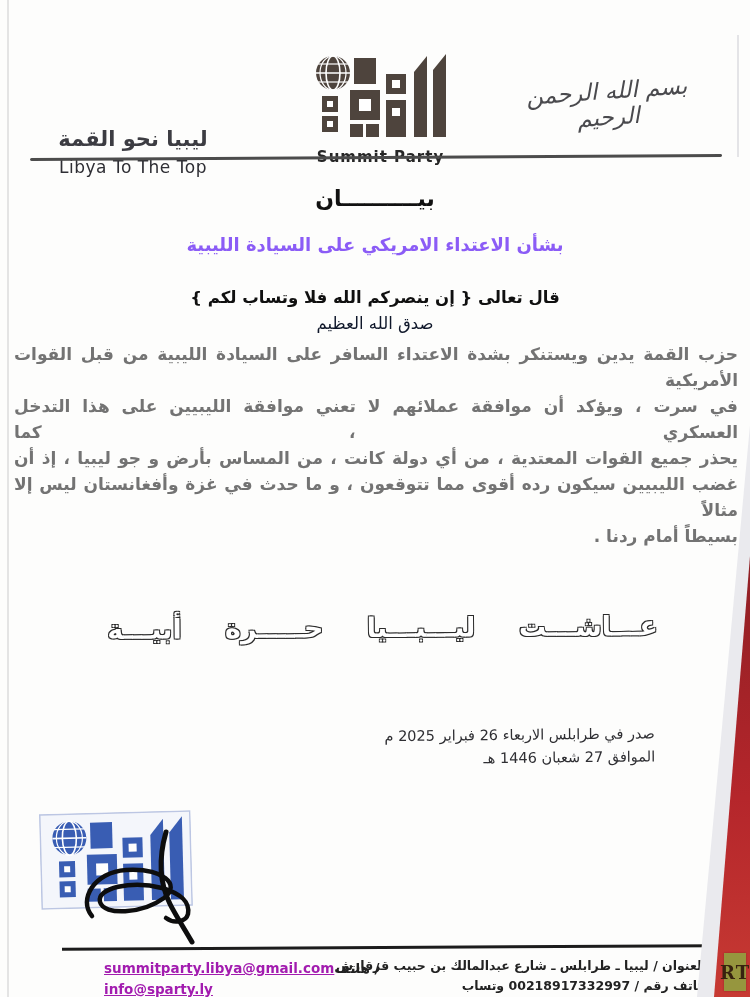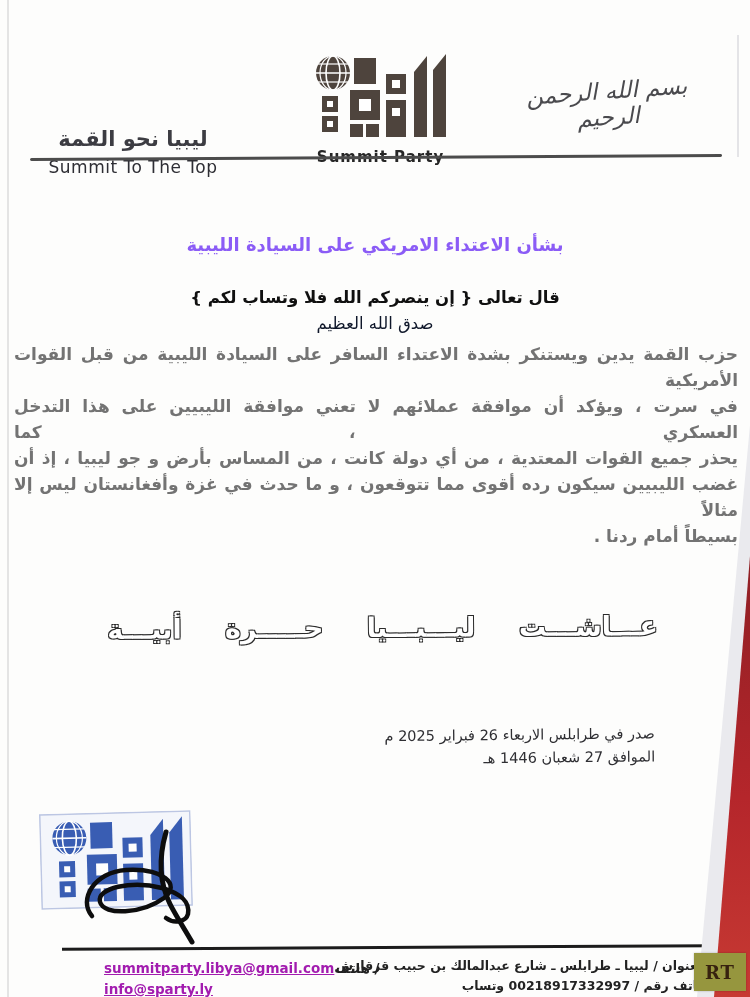--- a/index.html
+++ b/index.html
@@ -59,21 +59,21 @@
     transform:rotate(-0.3deg);}
   .ftr-right{position:absolute;right:44px;top:956px;width:372px;direction:rtl;text-align:right;
     font-size:12.5px;font-weight:bold;color:#222;line-height:20px;}
   .ftr-left{position:absolute;left:104px;top:958px;width:310px;text-align:left;
     font-size:13.5px;font-weight:bold;color:#222;line-height:21px;}
   .ftr-left a{color:#a21caf;text-decoration:underline;}
   .ftr-left .lbl{color:#222;direction:rtl;unicode-bidi:embed;}
 
   
   .wedge{position:absolute;inset:0;pointer-events:none;}
-  .rt-olive{position:absolute;right:4px;top:953px;width:52px;height:38px;background:#96963e;
+  .rt-olive{position:absolute;right:4px;top:953px;width:22px;height:38px;background:#96963e;
     display:flex;align-items:center;justify-content:center;z-index:6;box-shadow:0 0 2px rgba(0,0,0,.25);}
   .rt-olive span{font-size:18px;font-weight:bold;color:#37220f;letter-spacing:1px;
     font-family:"DejaVu Serif","DejaVu Sans",serif;}
 </style>
 </head>
 <body>
 
 <div class="page">
 
   <div class="edge-left"></div>
@@ -107,34 +107,35 @@
         <rect x="86" y="58" width="8" height="8" fill="#ffffff"></rect>
 
         <polygon points="108,22 121,6 121,87 108,87" fill="currentColor"></polygon>
         <polygon points="127,20 140,4 140,87 127,87" fill="currentColor"></polygon>
       </g>
     </defs>
   </svg>
 
   <div class="hdr-left">
     <div class="ar">ليبيا نحو القمة</div>
-    <div class="en">Summit To The Top</div>
+    <div class="en">Libya To The Top</div>
   </div>
 
   <div class="hdr-center">
     <svg width="150" height="92" viewBox="0 0 150 92" style="color:#4e443d">
       <use href="#blocklogo"></use>
     </svg>
     <div class="caption">Summit Party</div>
   </div>
 
   <div class="hdr-right">بسم الله الرحمن الرحيم</div>
 
   <div class="hdr-rule"></div>
 
+  <div class="title">بيــــــــــان</div>
   <div class="subject">بشأن الاعتداء الامريكي على السيادة الليبية</div>
   <div class="quote">قال تعالى { إن ينصركم الله فلا وتساب لكم }</div>
   <div class="quote-attr">صدق الله العظيم</div>
 
   <div class="body">
     <div class="bline">حزب القمة يدين ويستنكر بشدة الاعتداء السافر على السيادة الليبية من قبل القوات الأمريكية</div>
     <div class="bline">في سرت ، ويؤكد أن موافقة عملائهم لا تعني موافقة الليبيين على هذا التدخل العسكري ، كما</div>
     <div class="bline">يحذر جميع القوات المعتدية ، من أي دولة كانت ، من المساس بأرض و جو ليبيا ، إذ أن</div>
     <div class="bline">غضب الليبيين سيكون رده أقوى مما تتوقعون ، و ما حدث في غزة وأفغانستان ليس إلا مثالاً</div>
     <div class="bline last">بسيطاً أمام ردنا .</div>

